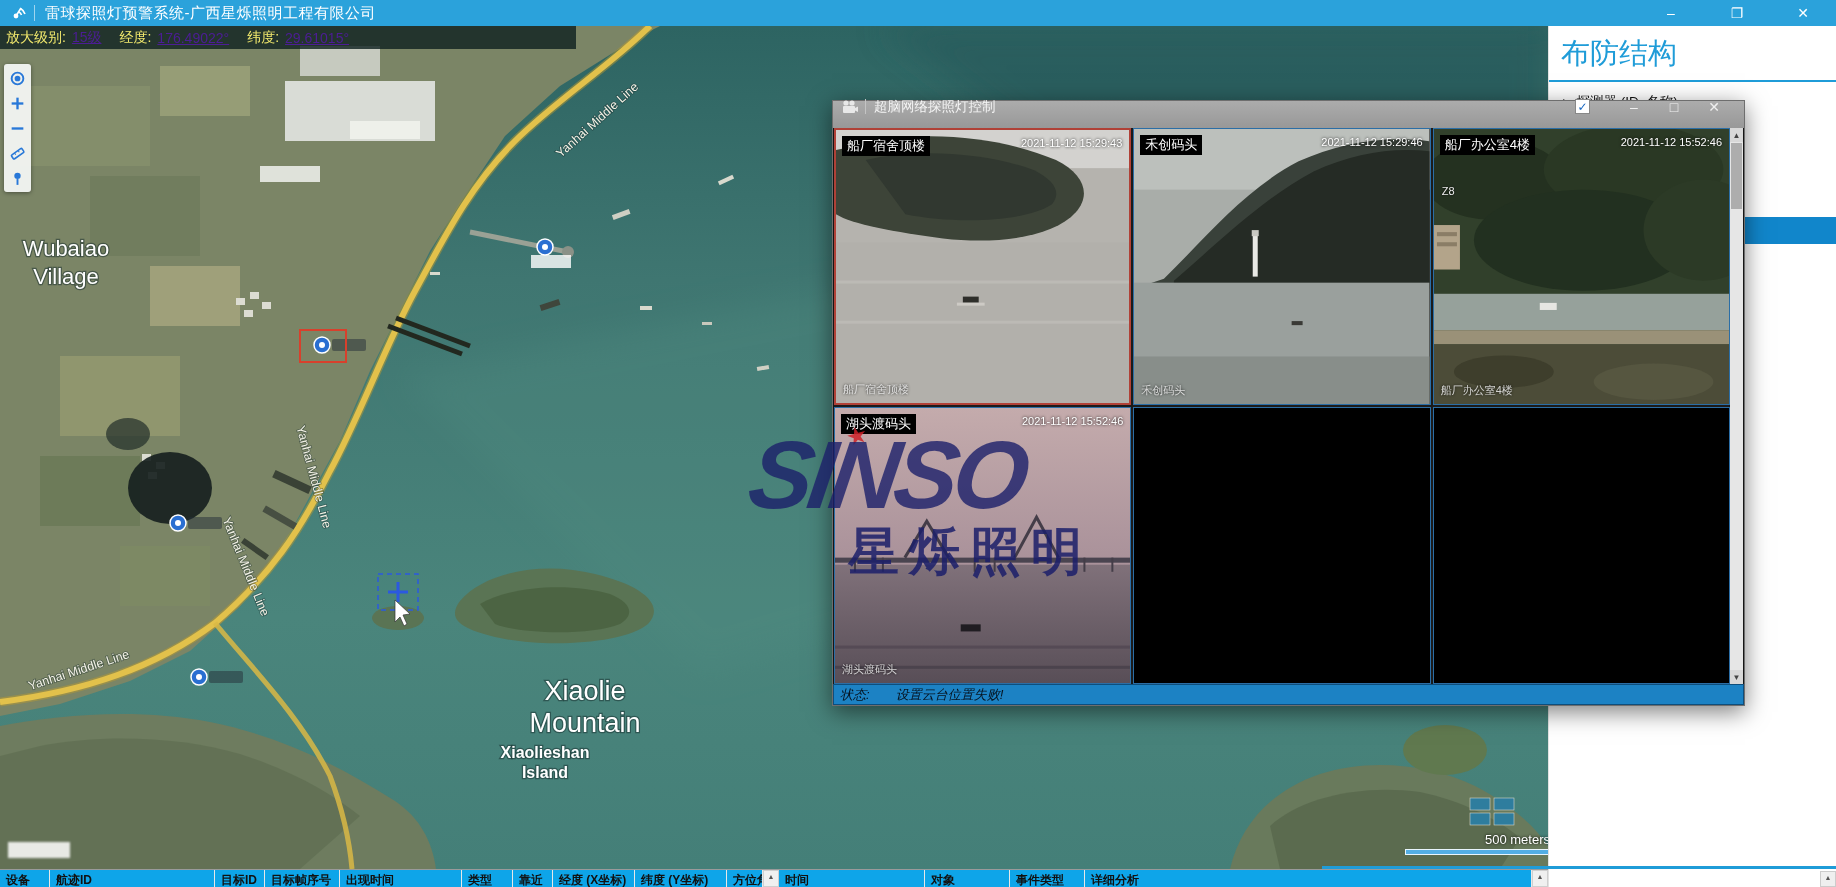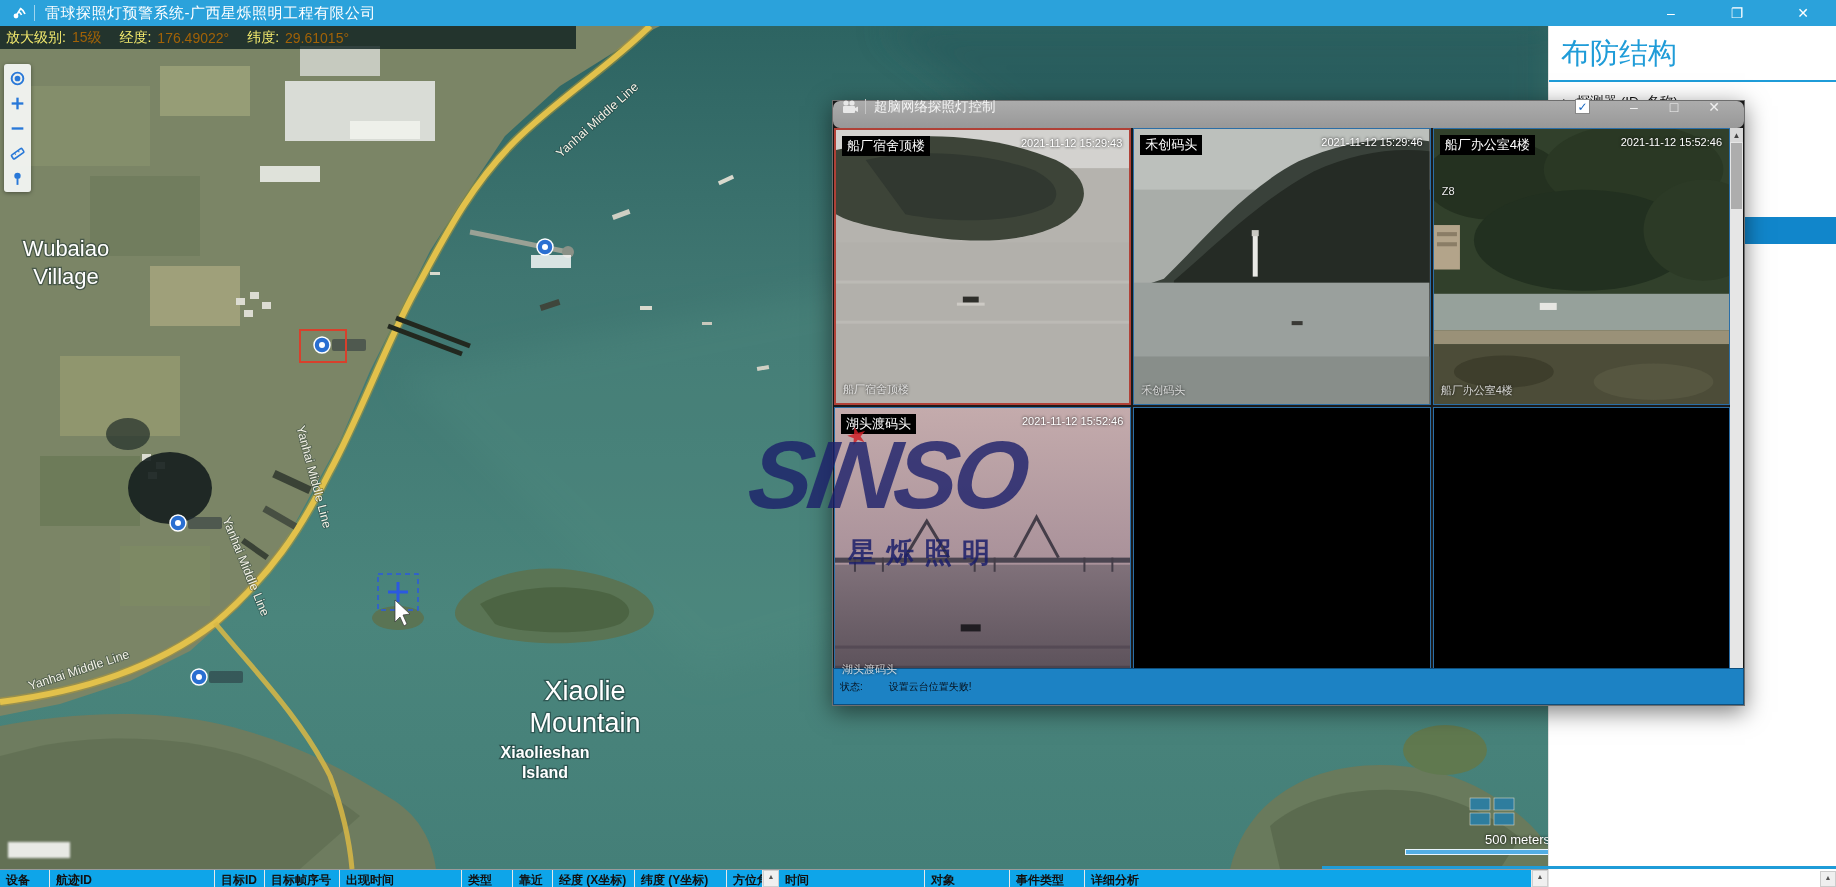--- a/index.html
+++ b/index.html
@@ -15,66 +15,66 @@
   .menustrip span{font-size:13px;color:#111;cursor:default;white-space:nowrap;}
   .winbtns{position:absolute;right:0;top:0;width:198px;height:26px;display:flex;align-items:center;justify-content:space-around;color:#fff;}
   .winbtns span{font-size:14px;width:44px;text-align:center;cursor:default;}
 
   
   .maparea{position:absolute;left:0;top:26px;width:1548px;height:843px;z-index:1;}
   .map-label{paint-order:stroke;stroke:rgba(22,44,44,.5);stroke-width:2.5px;fill:#fff;}
   .road-label{paint-order:stroke;stroke:rgba(22,44,44,.45);stroke-width:1.6px;fill:#f4f2e6;font-size:12.5px;}
   .mapinfo{position:absolute;left:0;top:26px;height:23px;width:576px;background:rgba(16,34,33,.82);display:flex;align-items:center;padding-left:6px;z-index:6;white-space:nowrap;text-align:right;}
   .mapinfo .lb{color:#F2E96D;font-size:14px;margin-right:6px;}
-  .mapinfo .vl{color:#a16207;font-size:14px;margin-right:18px;}
+  .mapinfo .vl{color:#4c1d95;font-size:14px;margin-right:18px;text-decoration:underline;}
   .maptools{position:absolute;left:4px;top:64px;width:27px;padding:5px 0;background:rgba(243,245,243,.95);border-radius:3px;box-shadow:0 1px 4px rgba(0,0,0,.4);z-index:6;display:flex;flex-direction:column;align-items:center;gap:7px;}
   .maptools .tbtn{width:18px;height:18px;display:flex;align-items:center;justify-content:center;cursor:pointer;}
 
   .mapscale{position:absolute;left:1405px;top:832px;z-index:6;text-align:right;width:145px;}
   .mapscale .txt{color:#fff;font-size:13px;text-shadow:0 0 3px #000;margin-bottom:2px;}
   .mapscale .bar{height:6px;background:#53AEE4;border:1px solid #e9f5fd;}
 
   .mapcopy{position:absolute;left:8px;top:842px;width:62px;height:16px;background:rgba(255,255,255,.85);filter:blur(1.2px);z-index:6;}
 
   
   .sidebar{position:absolute;left:1548px;top:26px;width:288px;height:861px;background:#fff;z-index:10;border-left:1px solid #e2e2e2;}
   .sidebar .sbtitle{font-size:29px;color:#1F9CD8;padding:8px 12px 6px 12px;}
   .sidebar .sbunderline{height:2px;background:#1F9CD8;}
   .sidebar .treeitem{display:flex;align-items:center;padding:11px 6px 11px 14px;font-size:13.5px;color:#111;cursor:pointer;}
   .sidebar .treeitem .tri{font-size:11px;color:#333;margin-right:5px;}
   .sidebar .selbar{position:absolute;left:0;top:191px;width:288px;height:27px;background:#1186CB;cursor:pointer;}
 
   
   .vidwin{position:absolute;left:832px;top:100px;width:913px;height:606px;background:#161616;border:1px solid #6e6e6e;box-shadow:0 6px 22px rgba(0,0,0,.5);z-index:20;}
-  .vidwin .vtitle{height:27px;background:linear-gradient(#ACACAC,#989898);display:flex;align-items:center;padding:0 10px 16px 8px;border-radius:7px;}
+  .vidwin .vtitle{height:27px;background:linear-gradient(#ACACAC,#989898);display:flex;align-items:center;padding:0 10px 16px 8px;}
   .vidwin .vtitle .vticon{margin-right:6px;}
   .vidwin .vtitle .vtsep{width:1px;height:15px;background:#c4c4c4;margin-right:8px;}
   .vidwin .vtitle .vttext{color:#f4f4f4;font-size:13.5px;flex:1;}
   .vidwin .vcheck{width:15px;height:15px;background:#fff;border:1px solid #888;display:flex;align-items:center;justify-content:center;color:#1565C0;font-size:12px;font-weight:bold;margin-right:24px;cursor:pointer;}
   .vidwin .vctl{color:#EFEFEF;font-size:14px;width:40px;text-align:center;cursor:pointer;}
   .vgrid{position:absolute;left:1px;top:27px;right:14px;bottom:21px;display:grid;grid-template-columns:1fr 1fr 1fr;grid-template-rows:1fr 1fr;gap:2px;background:#1b1b1b;}
   .tile{position:relative;border:1px solid #2B6EA6;overflow:hidden;background:#000;cursor:pointer;}
   .tile.sel{border:2px solid #B04137;}
   .tile svg{position:absolute;left:0;top:0;width:100%;height:100%;}
   .tile .tlabel{position:absolute;left:6px;top:6px;background:#000;color:#fff;font-size:13px;padding:1px 5px;z-index:2;}
   .tile .tstamp{position:absolute;right:7px;top:7px;color:#fff;font-size:11px;text-shadow:0 0 3px #000;z-index:2;}
   .tile .tosd{position:absolute;left:7px;bottom:6px;color:#e9e9e9;font-size:11px;text-shadow:0 0 3px #000;z-index:2;opacity:.85;}
   .tile .tosd2{position:absolute;left:8px;top:56px;color:#eee;font-size:11px;text-shadow:0 0 2px #000;z-index:2;}
   .vscroll{position:absolute;top:27px;right:1px;bottom:21px;width:13px;background:#E6E6E6;}
   .vscroll .sarr{position:absolute;left:0;width:13px;height:14px;background:#D8D8D8;color:#444;font-size:8px;display:flex;align-items:center;justify-content:center;cursor:pointer;}
   .vscroll .thumb{position:absolute;left:1px;top:15px;width:11px;height:66px;background:#ADADAD;}
-  .vstatus{position:absolute;left:0;bottom:0;width:100%;height:37px;background:#1C82C4;border:1px solid #0E4E7C;display:flex;align-items:center;color:#06121E;font-size:10px;}
+  .vstatus{position:absolute;left:0;bottom:0;width:100%;height:21px;background:#1C82C4;border:1px solid #0E4E7C;display:flex;align-items:center;color:#06121E;font-size:13px;font-style:italic;}
   .vstatus .slb{margin-left:6px;}
   .vstatus .smsg{margin-left:26px;}
 
   
   .wmark{position:absolute;left:750px;top:432px;z-index:30;pointer-events:none;}
   .wmark .wm1{font-size:96px;font-weight:800;font-style:italic;color:rgba(27,31,106,.8);letter-spacing:-5px;transform:skewX(-8deg);line-height:.9;}
   .wmark .wstar{position:absolute;left:96px;top:-10px;color:rgba(205,32,40,.85);font-size:24px;transform:rotate(-15deg);}
-  .wmark .wm2{font-size:28px;font-weight:700;color:rgba(27,31,106,.85);letter-spacing:10px;margin:16px 0 0 98px;}
+  .wmark .wm2{font-size:51px;font-weight:700;color:rgba(27,31,106,.85);letter-spacing:10px;margin:0 0 0 98px;}
 
   
   .btable{position:absolute;left:0;top:869px;width:1548px;height:18px;background:#0ea5e9;border-top:1px solid #9a9a9a;display:flex;z-index:15;font-size:12px;font-weight:bold;color:#111;}
   .btable .hc{padding:2px 0 0 6px;white-space:nowrap;overflow:hidden;border-right:1px solid #e8e8e8;}
   .btable .scell{width:16px;background:#F0F0F0;border:1px solid #cfcfcf;color:#555;font-size:7px;display:flex;align-items:flex-start;justify-content:center;padding-top:2px;cursor:pointer;}
   .blueline{position:absolute;left:1322px;top:866px;width:514px;height:3px;background:#1F9CD8;z-index:16;}
   .sbscroll{position:absolute;left:1820px;top:871px;width:16px;height:16px;background:#EFEFEF;border:1px solid #ccc;color:#555;font-size:7px;display:flex;align-items:flex-start;justify-content:center;padding-top:2px;z-index:16;cursor:pointer;}
 </style>
 </head>
 <body>

